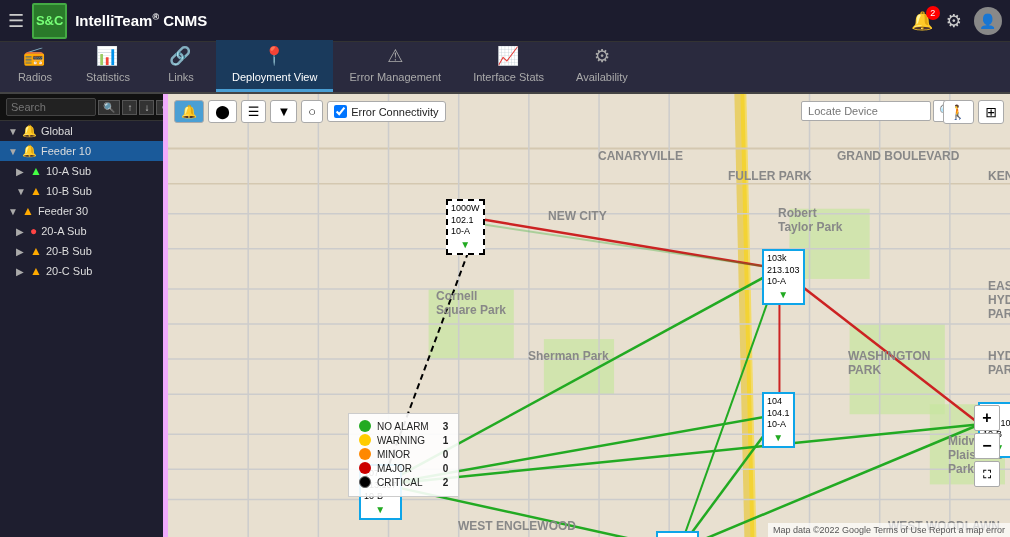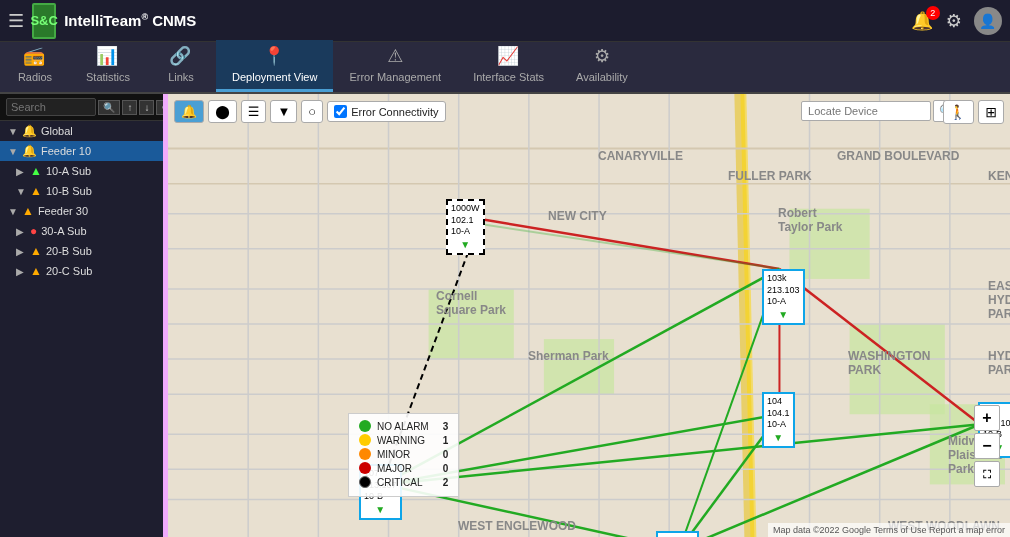--- a/index.html
+++ b/index.html
@@ -1,21 +1,21 @@
 <!DOCTYPE html>
 <html><head>
   <meta charset="utf-8">
   <style>
     * { margin: 0; padding: 0; box-sizing: border-box; }
     body { font-family: Arial, sans-serif; font-size: 12px; background: #1a1a2e; color: #fff; width: 1010px; height: 537px; overflow: hidden; }
 
     
     #topbar { display: flex; align-items: center; background: #1c1c2e; height: 42px; padding: 0 8px; gap: 8px; border-bottom: 1px solid #333; }
     #topbar .hamburger { font-size: 18px; cursor: pointer; color: #ccc; }
-    #logo { width: 24px; height: 36px; background: #2a7a2a; border: 2px solid #4a4; display: flex; align-items: center; justify-content: center; font-weight: bold; font-size: 13px; color: #fff; border-radius: 2px; flex-shrink: 0; }
+    #logo { width: 35px; height: 36px; background: #2a7a2a; border: 2px solid #4a4; display: flex; align-items: center; justify-content: center; font-weight: bold; font-size: 13px; color: #fff; border-radius: 2px; flex-shrink: 0; }
     #logo span { color: #7f7; }
     #app-title { font-size: 15px; font-weight: bold; color: #fff; flex: 1; }
     #app-title sup { font-size: 9px; }
     .topbar-icons { display: flex; gap: 12px; align-items: center; }
     .topbar-icon { color: #ccc; font-size: 18px; cursor: pointer; position: relative; }
     .badge { position: absolute; top: -4px; right: -6px; background: red; color: #fff; border-radius: 50%; font-size: 9px; width: 14px; height: 14px; display: flex; align-items: center; justify-content: center; }
     .avatar { width: 28px; height: 28px; border-radius: 50%; background: #888; display: flex; align-items: center; justify-content: center; font-size: 14px; cursor: pointer; }
 
     
     #navtabs { display: flex; background: #2a2a3e; height: 52px; border-bottom: 2px solid #444; align-items: flex-end; }
@@ -166,21 +166,21 @@
     <span class="node-label">10-B Sub</span>
         </div>
         <div class="tree-node">
           <span class="arrow">▼</span>
     <span class="node-icon" style="color:#fa0">▲</span>
     <span class="node-label">Feeder 30</span>
         </div>
         <div class="tree-node indent1">
           <span class="arrow">▶</span>
     <span class="node-icon" style="color:#f44">●</span>
-    <span class="node-label">30-A Sub</span>
+    <span class="node-label">20-A Sub</span>
         </div>
         <div class="tree-node indent1">
           <span class="arrow">▶</span>
     <span class="node-icon" style="color:#fa0">▲</span>
     <span class="node-label">20-B Sub</span>
         </div>
         <div class="tree-node indent1">
           <span class="arrow">▶</span>
     <span class="node-icon" style="color:#fa0">▲</span>
     <span class="node-label">20-C Sub</span>
@@ -261,21 +261,21 @@
       <line x1="215" y1="390" x2="810" y2="330" stroke="#22aa22" stroke-width="2.5"></line>
       <line x1="510" y1="455" x2="610" y2="320" stroke="#22aa22" stroke-width="2.5"></line>
       <line x1="510" y1="455" x2="810" y2="330" stroke="#22aa22" stroke-width="2.5"></line>
       <line x1="610" y1="175" x2="510" y2="455" stroke="#22aa22" stroke-width="2"></line>
     </svg>
 
     <div class="map-node critical" style="left:278px; top:105px;">
       1000W<br>102.1<br>10-A
       <span class="node-arrow">▼</span>
     </div>
-    <div class="map-node" style="left:594px; top:155px;margin-top:20px;">
+    <div class="map-node" style="left:594px; top:155px;">
       103k<br>213.103<br>10-A
       <span class="node-arrow">▼</span>
     </div>
     <div class="map-node" style="left:594px; top:298px;">
       104<br>104.1<br>10-A
       <span class="node-arrow">▼</span>
     </div>
     <div class="map-node" style="left:191px; top:370px;">
       107<br>213.107<br>10-B
       <span class="node-arrow">▼</span>

